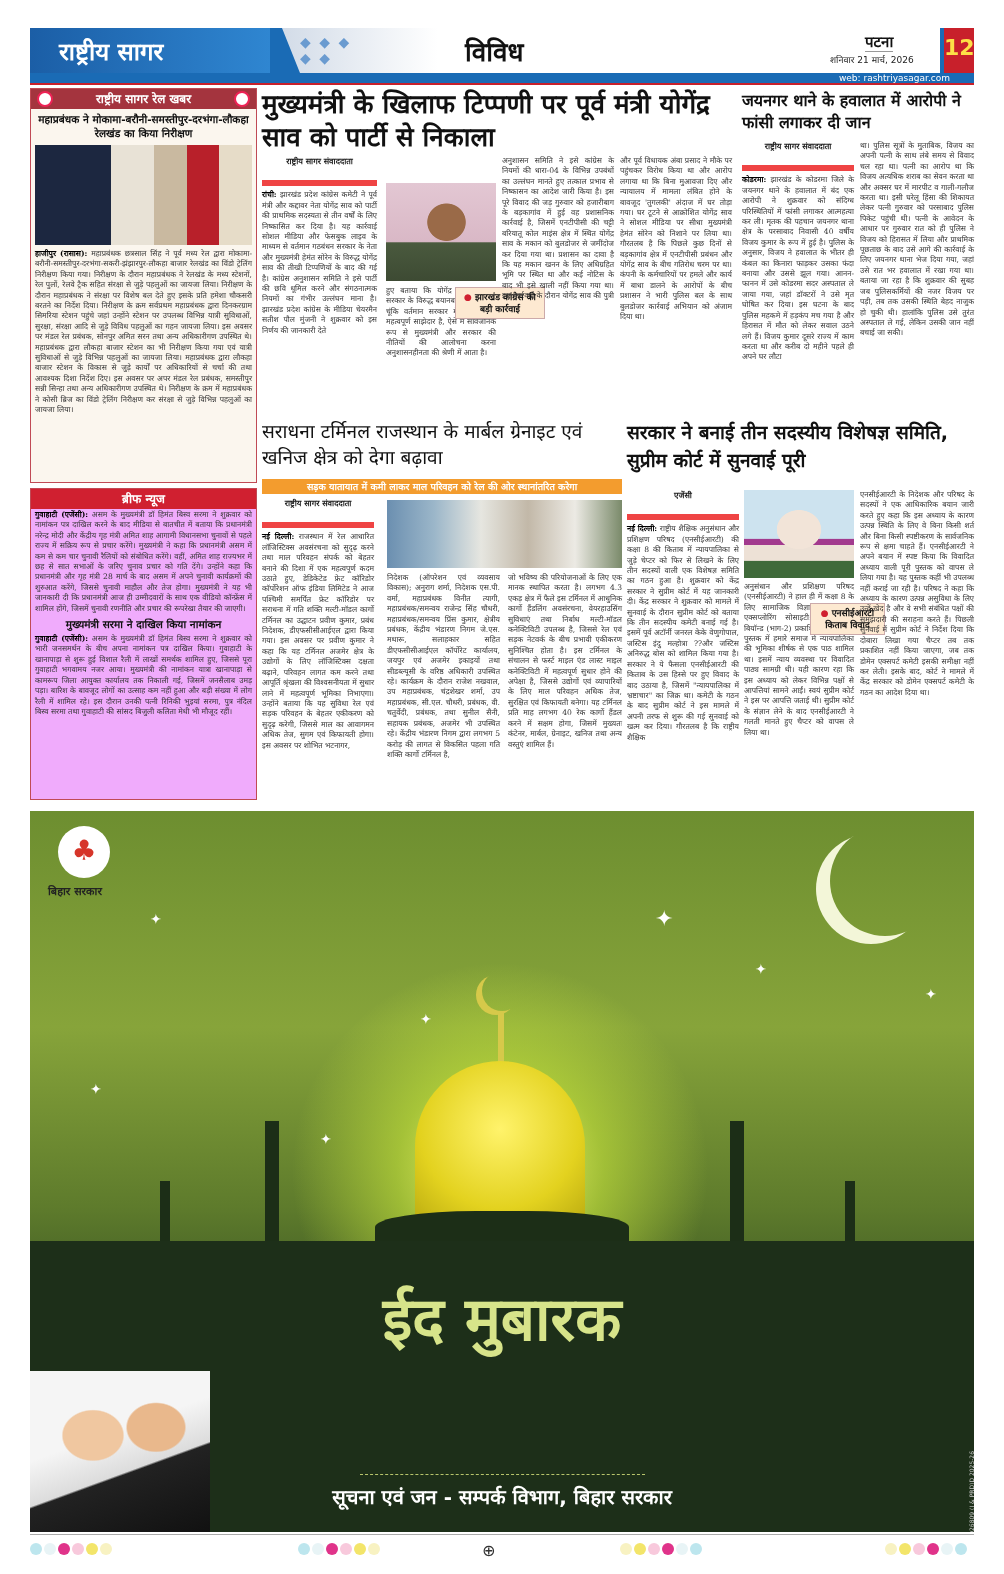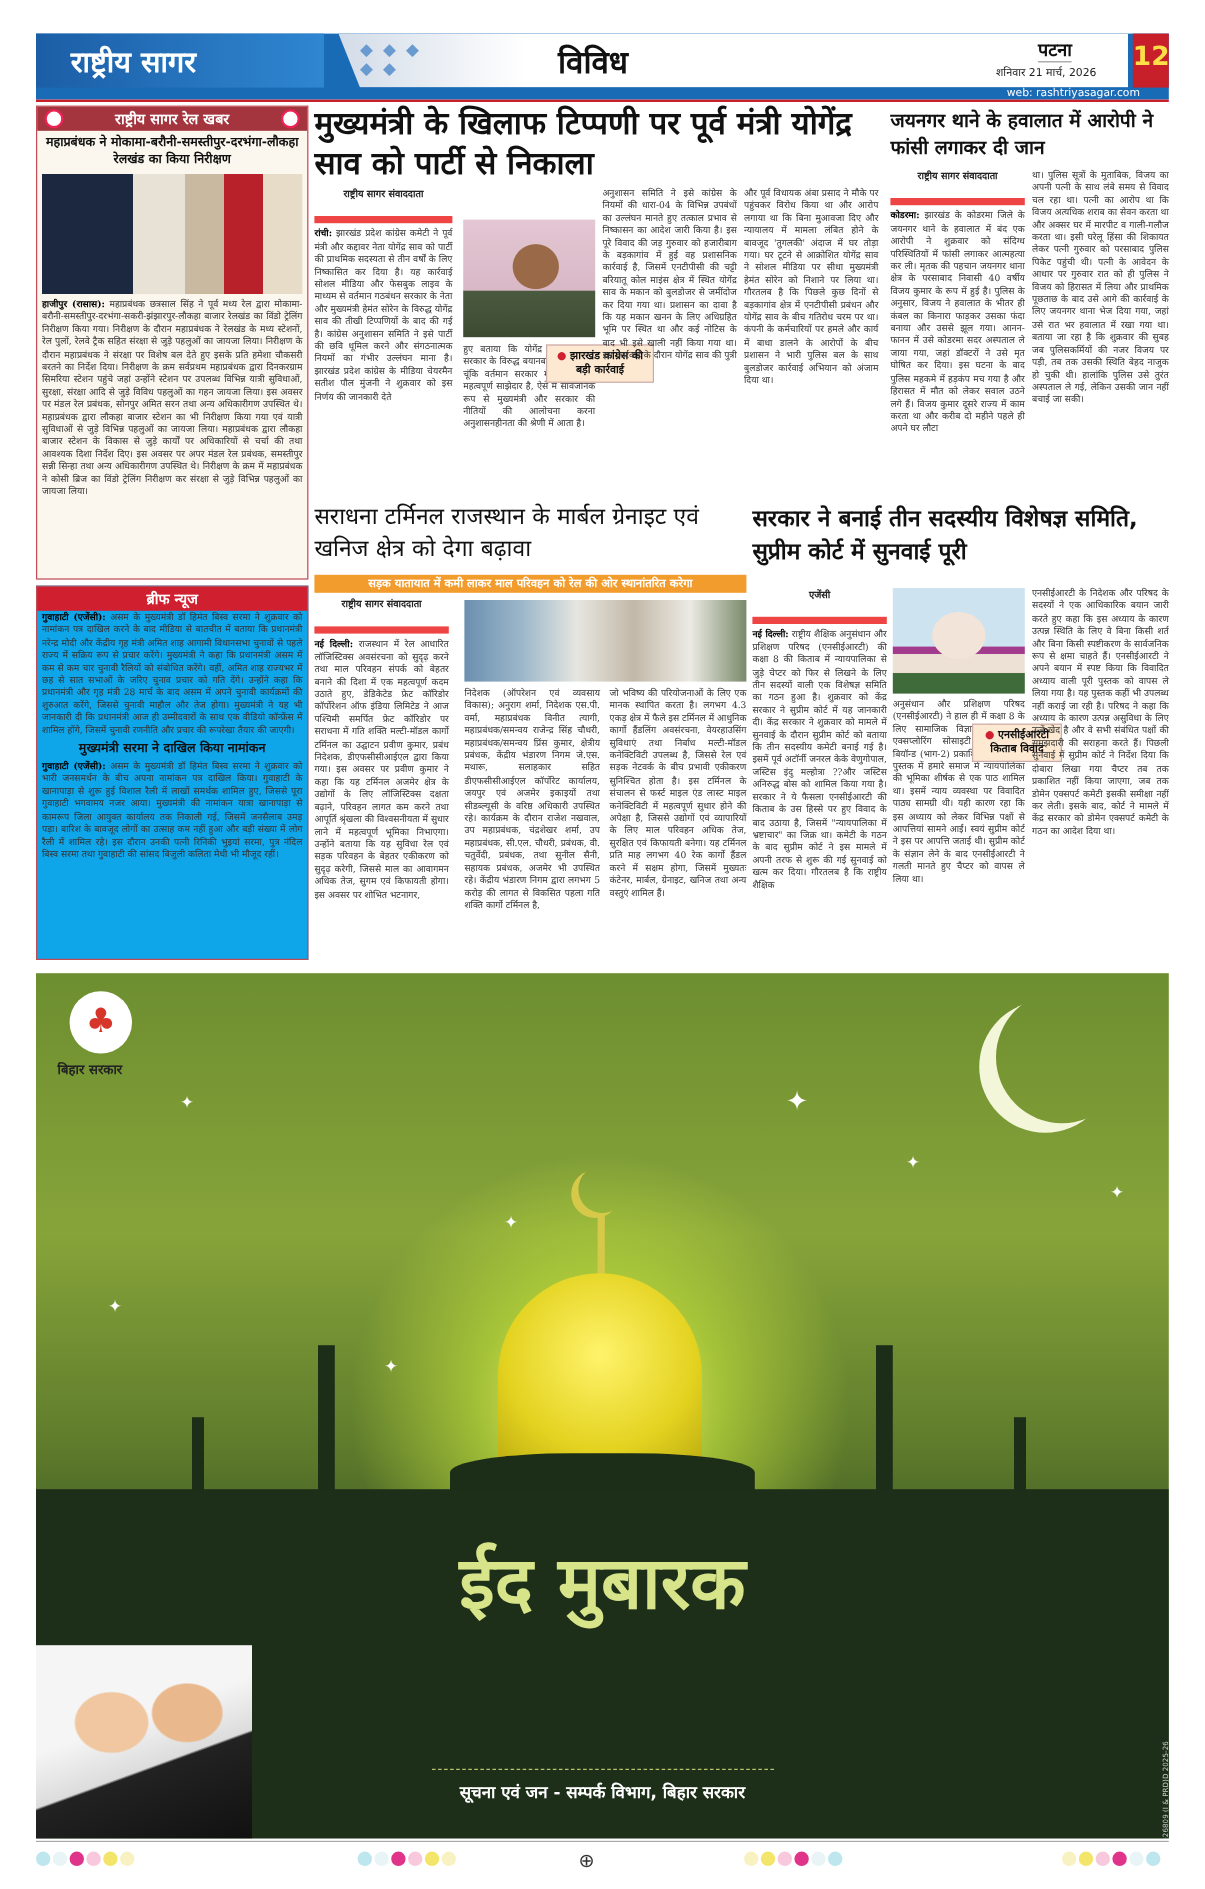--- a/index.html
+++ b/index.html
@@ -19,40 +19,40 @@
 
 .col{position:absolute;font-family:"DejaVu Serif",serif;font-size:7.6px;line-height:10.4px;color:#333;text-align:justify}
 .byline{font-size:8px;font-weight:bold;text-align:center;border-bottom:6px solid #ef4444;padding-bottom:14px;margin-bottom:4px;color:#222}
 .dl{font-weight:bold;color:#000}
 .hl{position:absolute;font-weight:bold;color:#111;font-family:"DejaVu Sans",sans-serif}
 .img{position:absolute;overflow:hidden}
 
 .rail{position:absolute;left:0;top:60px;width:227px;border:1px solid #c04a55;background:#fbf6ee}
 .railhead{height:20px;background:#a4343e;color:#fff;font-weight:bold;font-size:12px;text-align:center;line-height:20px;position:relative}
 .railhead .seal{position:absolute;top:2px;width:16px;height:16px;border-radius:50%;background:#fff;border:2px solid #e25}
-.brief{position:absolute;left:0;top:460px;width:227px;border:1px solid #c04a55;background:#0ea5e9}
+.brief{position:absolute;left:0;top:460px;width:227px;border:1px solid #c04a55;background:#f0abfc}
 .briefhead{height:20px;background:#d02030;color:#fff;font-weight:bold;font-size:12px;text-align:center;line-height:20px}
 .tag{position:absolute;background:#fde9d1;border:1px solid #caa;font-weight:bold;font-size:9px;padding:3px 6px;color:#111;line-height:12px}
 .tag .dot{color:#d02030;margin-right:3px}
 .strip{position:absolute;background:#f39c2e;color:#fff;font-weight:bold;font-size:9.5px;text-align:center;line-height:15px;height:15px}
 
 .ad{position:absolute;left:0;top:783px;width:944px;height:721px;background:linear-gradient(180deg,#6d8e30 0%,#87a43a 30%,#5e7b2c 55%,#2f4a1f 75%,#1f321a 100%);overflow:hidden}
 .glow{position:absolute;left:260px;top:150px;width:420px;height:420px;border-radius:50%;background:radial-gradient(circle,#f8ff6a 0%,rgba(200,230,60,.6) 35%,rgba(120,160,40,0) 70%)}
 .dome{position:absolute;left:385px;top:250px;width:170px;height:170px;border-radius:50% 50% 10% 10%;background:radial-gradient(circle at 50% 40%,#fff36b,#e3d21f 60%,#b6a70f)}
 .spire{position:absolute;background:#1c2e17}
 .silhouette{position:absolute;left:0;top:430px;width:944px;height:291px;background:#1d2f19}
 .ad .logo{position:absolute;left:28px;top:15px;width:52px;height:52px;border-radius:50%;background:#fff;color:#d6352a;text-align:center;font-size:28px;line-height:50px}
 .ad .gov{position:absolute;left:18px;top:72px;font-size:11px;color:#222;font-weight:bold}
 .moon{position:absolute;left:800px;top:15px;width:110px;height:110px;border-radius:50%;box-shadow:-14px 8px 0 0 #f3f6d8}
 .moon2{position:absolute;left:452px;top:160px;width:40px;height:40px;border-radius:50%;box-shadow:-6px 4px 0 0 #d6c94a}
 .star{position:absolute;color:#fff;font-size:14px}
 .eid-hi{position:absolute;left:0;width:944px;top:465px;text-align:center;font-size:60px;font-weight:bold;color:#d7e48a}
 .eid-ur{position:absolute;left:0;width:944px;top:555px;text-align:center;font-size:64px;font-weight:bold;color:#d7e48a;font-family:"DejaVu Sans",sans-serif}
 .dash{position:absolute;left:330px;width:285px;top:663px;border-top:1px dashed #b7c46b}
-.dept{position:absolute;left:0;width:944px;top:672px;text-align:center;font-size:14px;color:#fff;font-weight:bold}
+.dept{position:absolute;left:0;width:944px;top:672px;text-align:center;font-size:20px;color:#fff;font-weight:bold}
 .prno{position:absolute;right:6px;top:640px;transform:rotate(-90deg);transform-origin:right top;font-size:6px;color:#ccc;white-space:nowrap}
 .kids{position:absolute;left:0;top:560px;width:180px;height:161px;background:radial-gradient(ellipse at 35% 40%,#f0c7a0 0 18%,transparent 19%),radial-gradient(ellipse at 70% 35%,#e9b88c 0 16%,transparent 17%),linear-gradient(160deg,#f5f5f5 40%,#dcdcdc 60%,#222 61%,#111)}
 
 .footer{position:absolute;left:0;top:1506px;width:944px;height:30px;border-top:1px solid #aaa}
 .cmyk{position:absolute;top:8px;display:flex;gap:2px}
 .cmyk span{width:12px;height:12px;border-radius:50%}
 .reg{position:absolute;left:452px;top:6px;font-size:16px;color:#333}
 </style>
 </head>
 <body>

